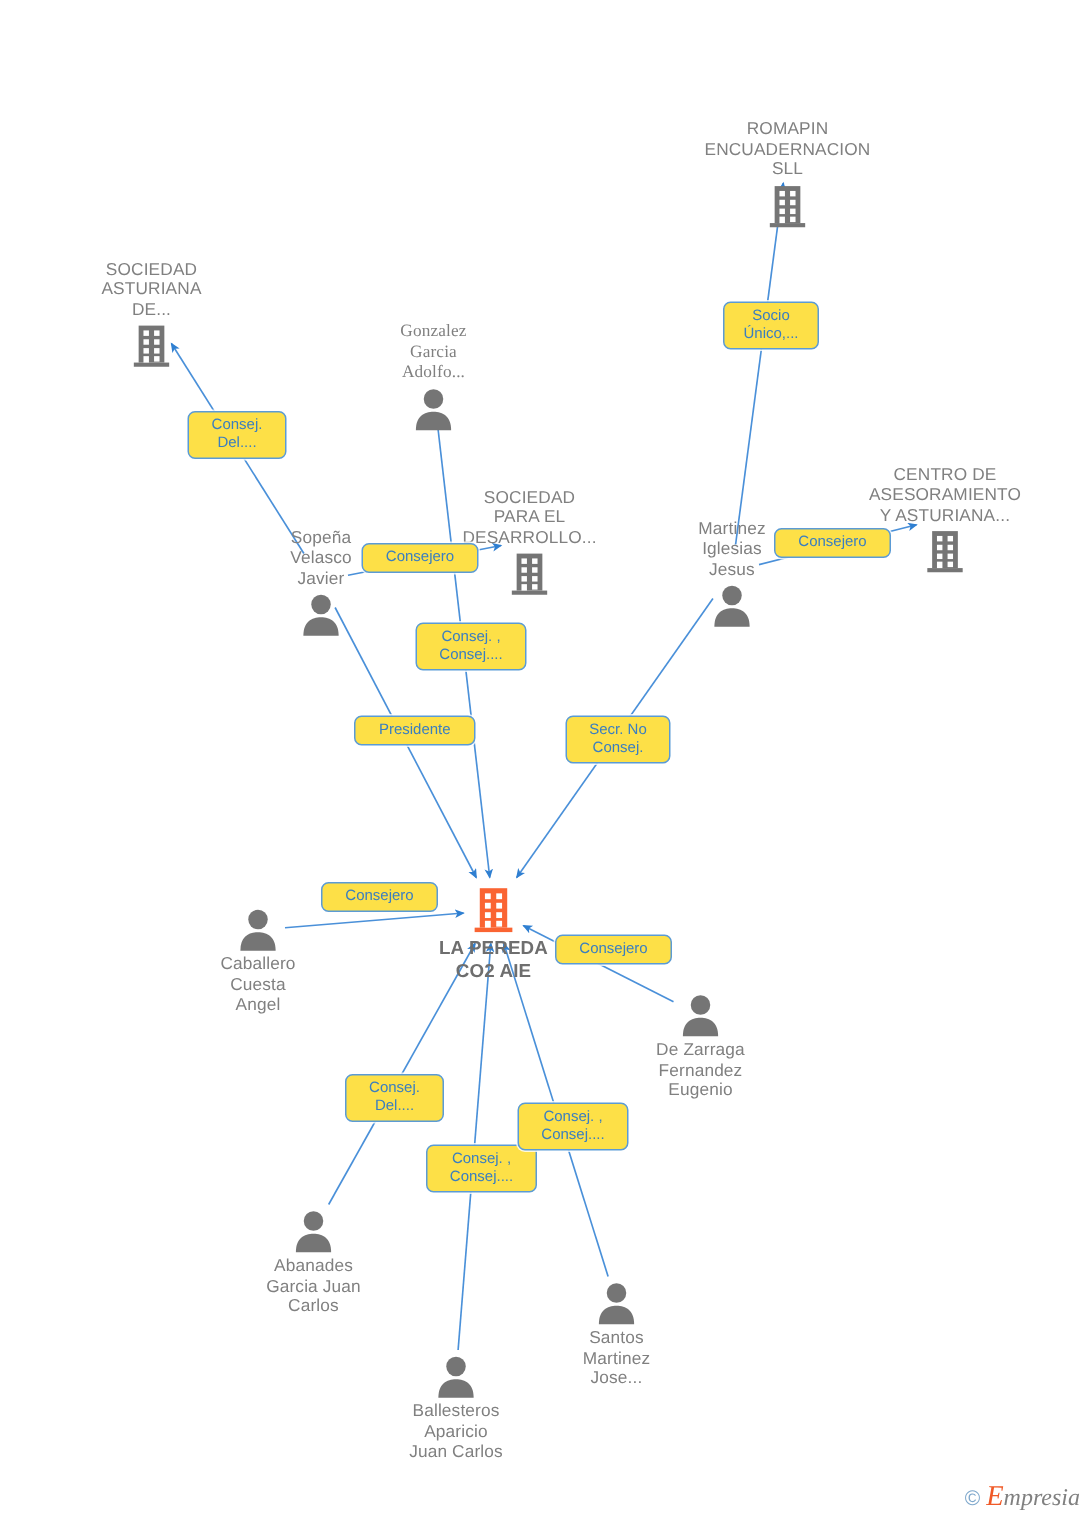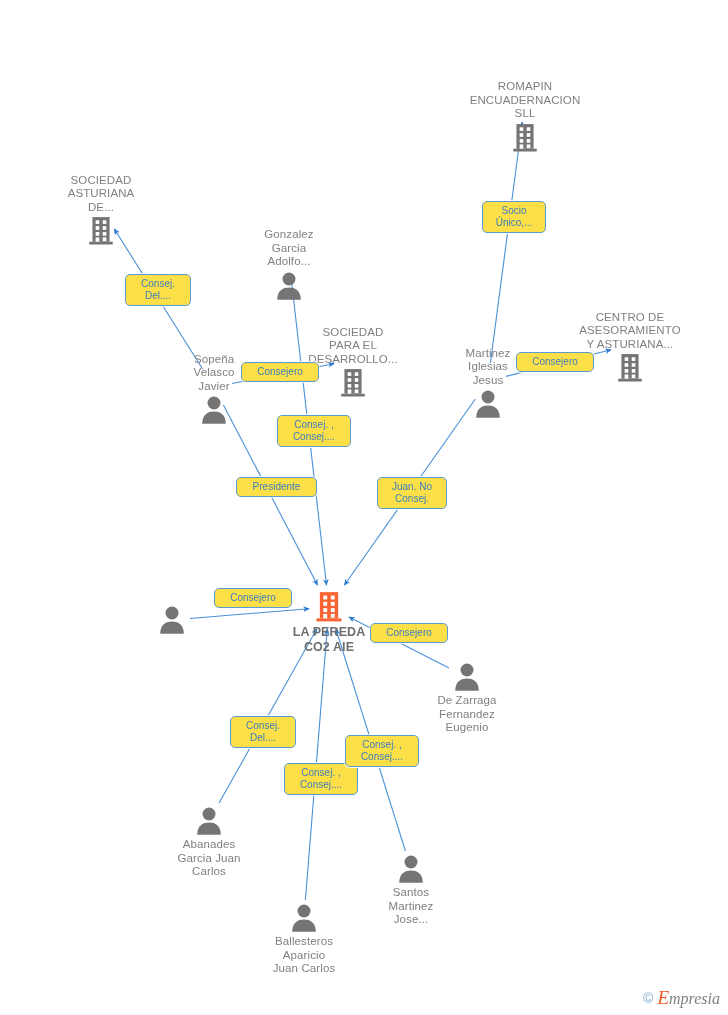--- a/index.html
+++ b/index.html
@@ -188,36 +188,38 @@
             <rect x="13.6" y="15" width="3.4" height="3.4" fill="#ffffff"></rect>
             <rect x="7" y="20" width="3.4" height="4" fill="#ffffff"></rect>
             <rect x="13.6" y="20" width="3.4" height="3.4" fill="#ffffff"></rect>
           </svg></span></div>
       <div class="node person above" style="width: 120px; left: 154px; top: 328.5px; text-align: center;"><span class="node-label">Sopeña
 Velasco
 Javier</span><span class="icon-wrap"><svg width="30" height="30" viewBox="0 0 24 24">
             <circle cx="12" cy="6.4" r="5.2" fill="#757575"></circle>
             <path d="M2.6 23 C2.6 15.6 7 13.2 12 13.2 C17 13.2 21.4 15.6 21.4 23 Z" fill="#757575"></path>
           </svg></span></div>
-      <div class="node person above" style="width: 120px; left: 229px; top: 204px;"><span class="node-label">Gonzalez
+      <div class="node person above" style="width: 120px; left: 229px; top: 191px; font-family: Liberation Serif, serif;"><span class="node-label">Gonzalez
 Garcia
 Adolfo...</span><span class="icon-wrap"><svg width="30" height="30" viewBox="0 0 24 24">
             <circle cx="12" cy="6.4" r="5.2" fill="#757575"></circle>
             <path d="M2.6 23 C2.6 15.6 7 13.2 12 13.2 C17 13.2 21.4 15.6 21.4 23 Z" fill="#757575"></path>
           </svg></span></div>
       <div class="node person above" style="width: 120px; left: 428px; top: 322.5px;"><span class="node-label">Martinez
 Iglesias
 Jesus</span><span class="icon-wrap"><svg width="30" height="30" viewBox="0 0 24 24">
             <circle cx="12" cy="6.4" r="5.2" fill="#757575"></circle>
             <path d="M2.6 23 C2.6 15.6 7 13.2 12 13.2 C17 13.2 21.4 15.6 21.4 23 Z" fill="#757575"></path>
           </svg></span></div>
       <div class="node person below" style="width: 120px; left: 112px; top: 605px;"><span class="icon-wrap"><svg width="30" height="30" viewBox="0 0 24 24">
             <circle cx="12" cy="6.4" r="5.2" fill="#757575"></circle>
             <path d="M2.6 23 C2.6 15.6 7 13.2 12 13.2 C17 13.2 21.4 15.6 21.4 23 Z" fill="#757575"></path>
-          </svg></span></div>
+          </svg></span><span class="node-label">Caballero
+Cuesta
+Angel</span></div>
       <div class="node person below" style="width: 120px; left: 407px; top: 662px;"><span class="icon-wrap"><svg width="30" height="30" viewBox="0 0 24 24">
             <circle cx="12" cy="6.4" r="5.2" fill="#757575"></circle>
             <path d="M2.6 23 C2.6 15.6 7 13.2 12 13.2 C17 13.2 21.4 15.6 21.4 23 Z" fill="#757575"></path>
           </svg></span><span class="node-label">De Zarraga
 Fernandez
 Eugenio</span></div>
       <div class="node person below" style="width: 120px; left: 149px; top: 806px;"><span class="icon-wrap"><svg width="30" height="30" viewBox="0 0 24 24">
             <circle cx="12" cy="6.4" r="5.2" fill="#757575"></circle>
             <path d="M2.6 23 C2.6 15.6 7 13.2 12 13.2 C17 13.2 21.4 15.6 21.4 23 Z" fill="#757575"></path>
           </svg></span><span class="node-label">Abanades
@@ -239,21 +241,21 @@
   <div id="label-layer">
       <div class="edge-label" style="left: 125px; top: 274px; width: 52px;">Consej.
 Del....</div>
       <div class="edge-label" style="left: 241px; top: 362px; width: 64px;">Consejero</div>
       <div class="edge-label" style="left: 236px; top: 477px; width: 67px;">Presidente</div>
       <div class="edge-label" style="left: 277px; top: 415px; width: 60px;">Consej. ,
 Consej....</div>
       <div class="edge-label" style="left: 482px; top: 201px; width: 50px;">Socio
 Único,...</div>
       <div class="edge-label" style="left: 516px; top: 352px; width: 64px;">Consejero</div>
-      <div class="edge-label" style="left: 377px; top: 477px; width: 56px;">Juan. No
+      <div class="edge-label" style="left: 377px; top: 477px; width: 56px;">Secr. No
 Consej.</div>
       <div class="edge-label" style="left: 214px; top: 588px; width: 64px;">Consejero</div>
       <div class="edge-label" style="left: 370px; top: 623px; width: 64px;">Consejero</div>
       <div class="edge-label" style="left: 230px; top: 716px; width: 52px;">Consej.
 Del....</div>
       <div class="edge-label" style="left: 284px; top: 763px; width: 60px;">Consej. ,
 Consej....</div>
       <div class="edge-label" style="left: 345px; top: 735px; width: 60px;">Consej. ,
 Consej....</div>
     </div>

